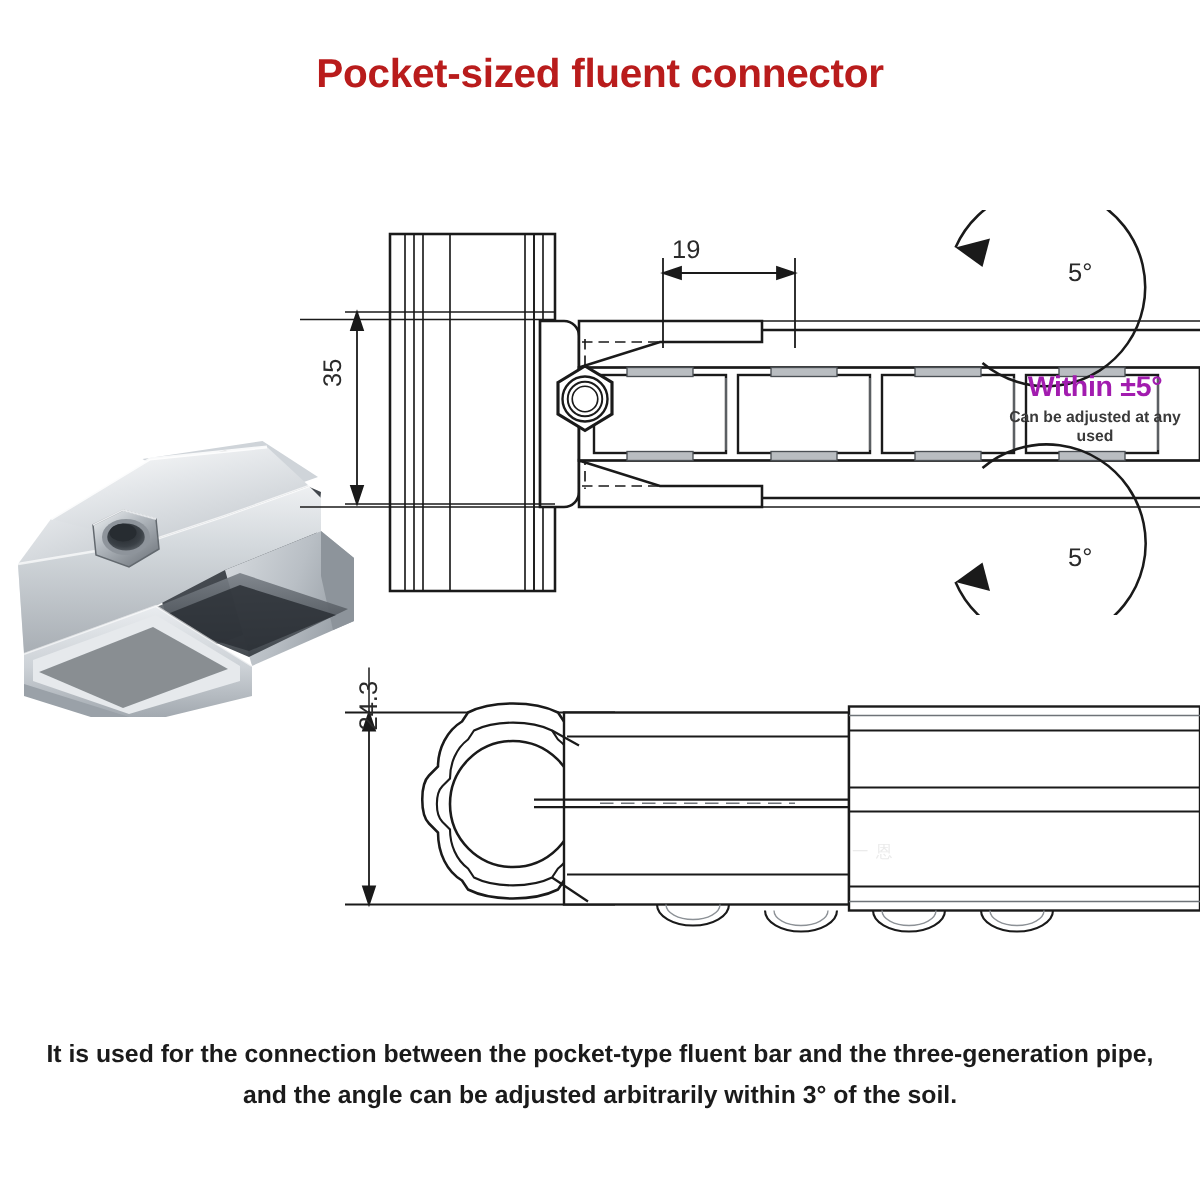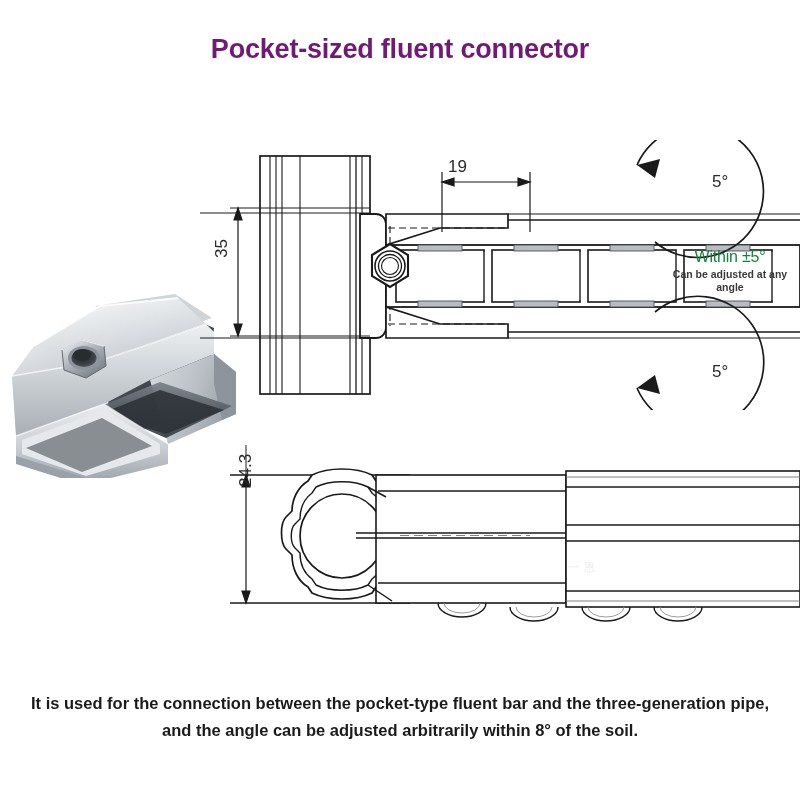--- a/index.html
+++ b/index.html
@@ -19,21 +19,21 @@
   
   #page-title {
     position: absolute;
     left: 0;
     top: 34px;
     width: 800px;
     text-align: center;
     font-size: 27px;
     font-weight: bold;
     letter-spacing: -0.2px;
-    color: #701a75;
+    color: #b91c1c;
   }
 
   
   #caption {
     position: absolute;
     left: 20px;
     top: 690px;
     width: 760px;
     text-align: center;
     font-size: 16.5px;
@@ -60,23 +60,23 @@
 
   
   #angle-annotation {
     position: absolute;
     left: 660px;
     top: 248px;
     width: 140px;
     text-align: center;
   }
   #angle-annotation .main {
-    font-size: 16px;
-    font-weight: normal;
-    color: #15803d;
+    font-size: 19px;
+    font-weight: bold;
+    color: #a21caf;
     white-space: nowrap;
     letter-spacing: -0.2px;
   }
   #angle-annotation .sub {
     font-size: 10.5px;
     font-weight: bold;
     color: #3a3a3a;
     line-height: 1.25;
     margin-top: 2px;
   }
@@ -393,18 +393,18 @@
 <div class="dim-text" id="dim-35">35</div>
 
 <div class="dim-text" id="dim-24">24.3</div>
 
 <div class="deg-label" id="deg-top">5°</div>
 
 <div class="deg-label" id="deg-bottom">5°</div>
 
 <div id="angle-annotation">
   <div class="main">Within ±5°</div>
-  <div class="sub">Can be adjusted at any angle</div>
+  <div class="sub">Can be adjusted at any used</div>
 </div>
 
 <div class="wm" style="left:568px; top:560px;">一 恩</div>
 
-<div id="caption">It is used for the connection between the pocket-type fluent bar and the three-generation pipe, and the angle can be adjusted arbitrarily within 8° of the soil.</div>
+<div id="caption">It is used for the connection between the pocket-type fluent bar and the three-generation pipe, and the angle can be adjusted arbitrarily within 3° of the soil.</div>
 
 </body></html>

